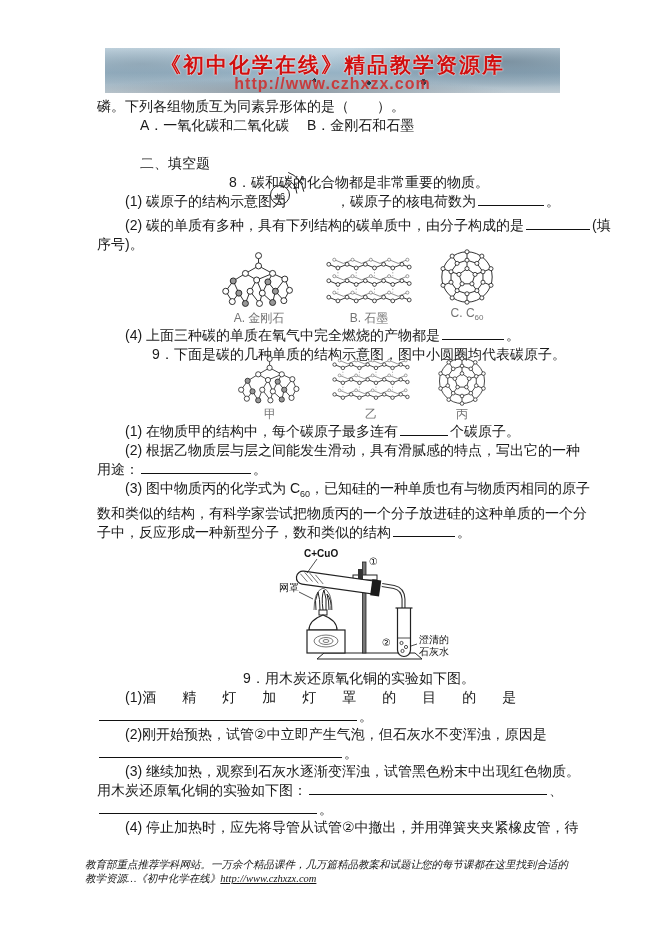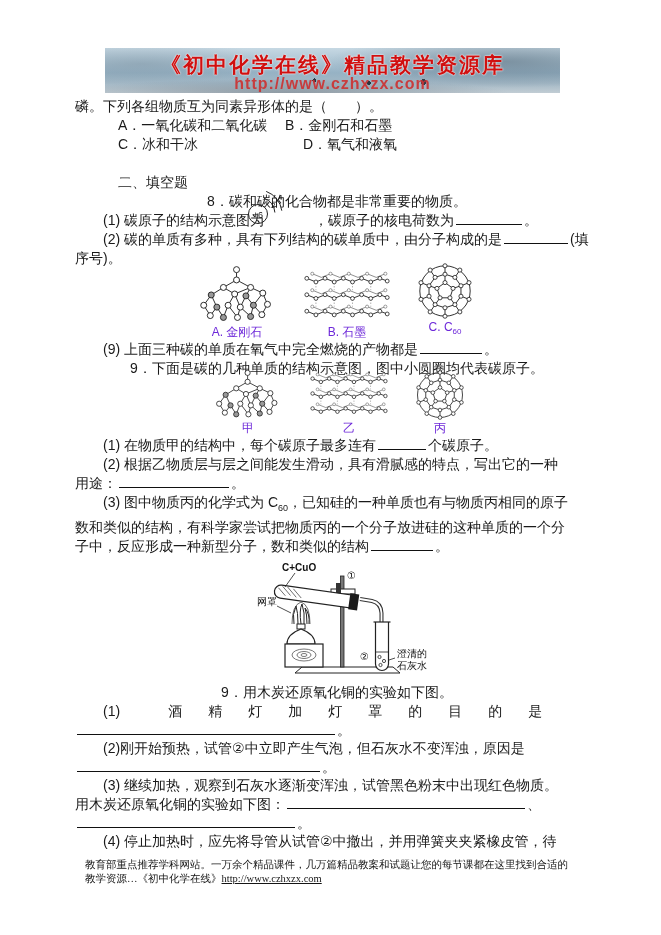--- a/index.html
+++ b/index.html
@@ -17,52 +17,52 @@
       radial-gradient(ellipse 70% 45% at 40% 100%, rgba(50,62,74,.35), transparent 70%),
       linear-gradient(180deg,#c6d8e3 0%,#adc5d4 30%,#96b2c4 55%,#a3b8c6 78%,#c2cdd4 100%);}
   .banner-title{position:absolute;left:0;right:0;top:3px;text-align:center;
     font-family:"Liberation Serif","DejaVu Serif",serif;font-weight:bold;font-size:21px;
     letter-spacing:2px;white-space:nowrap;
     text-shadow:0 0 2px rgba(255,255,255,.95),0 0 1px #fff;}
   .banner-url{position:absolute;left:0;right:0;bottom:0px;text-align:center;
     font-weight:bold;font-size:16px;letter-spacing:1px;white-space:nowrap;opacity:.92;}
 
   
-  .content{position:absolute;left:75px;top:97px;width:505px;font-size:14px;line-height:19px;}
+  .content{position:absolute;left:97px;top:97px;width:505px;font-size:14px;line-height:19px;}
   .content p{margin:0;white-space:nowrap;}
   .ind1{padding-left:19px;text-align:center;}
   .ind2{padding-left:28px;}
   .ind3{padding-left:43px;}
   .optA{display:inline-block;width:167px;}
   .optC{display:inline-block;width:185px;}
   .blank{display:inline-block;border-bottom:1px solid #111;height:13px;margin:0 2px;vertical-align:baseline;}
   .empty-line{height:19px;}
 
   
   .atom-line{position:relative;margin-top:13px;}
   .atom-gap{display:inline-block;width:50px;}
   .atom-svg{position:absolute;left:168px;top:-26px;}
 
   
   .figrow{display:flex;align-items:flex-end;}
   .figrow1{margin-left:122px;gap:26px;height:72px;margin-top:0;}
   .figrow2{margin-left:138px;gap:26px;height:62px;margin-top:-4px;}
   .figure{display:flex;flex-direction:column;align-items:center;}
-  .figcap{font-size:12px;line-height:16px;white-space:nowrap;color:#6d28d9;}
+  .figcap{font-size:12px;line-height:16px;white-space:nowrap;color:#737373;}
 
   .apparatus{margin:4px 0 0 170px;width:200px;height:118px;}
   .svgtext{font-family:"Liberation Sans","DejaVu Sans",sans-serif;fill:#111;}
 
-  .spread{letter-spacing:26px;padding-left:48px;}
+  .spread{letter-spacing:26px;}
   .uline-row{height:18px;}
 
   
   .footer{position:absolute;left:85px;top:858px;width:500px;font-size:10.5px;line-height:14px;
           color:#141414;font-family:"Liberation Serif","DejaVu Serif",serif;}
-  .footer p{margin:0;white-space:nowrap;}
+  .footer p{margin:0;white-space:nowrap;font-style:italic;}
 </style>
 </head>
 <body>
 
 <svg width="0" height="0" style="position:absolute">
   <defs>
     <g id="sym-diamond" stroke="#222" stroke-width="1" fill="none">
       <path d="M42 6 L42 17 M42 17 L28 25 M42 17 L57 25 M28 25 L15 33 M28 25 L40 32 M57 25 L40 32 M57 25 L52 34 M57 25 L70 31 M15 33 L7 44 M15 33 L21 46 M40 32 L33 44 M40 32 L46 46 M52 34 L46 46 M52 34 L60 44 M70 31 L60 44 M70 31 L75 43 M7 44 L14 55 M21 46 L14 55 M21 46 L28 57 M33 44 L28 57 M33 44 L43 57 M46 46 L43 57 M46 46 L57 56 M60 44 L57 56 M60 44 L69 54 M75 43 L69 54"></path>
       <g fill="#fff">
         <circle cx="42" cy="6" r="3.2"></circle>
@@ -170,44 +170,41 @@
     <div class="banner-url" style="color:#cc3333;">http://www.czhxzx.com</div>
   </div>
 
   <div class="content">
 
     
     <p>磷。下列各组物质互为同素异形体的是（　　）。</p>
     <p class="ind3">
       <span class="optA">A．一氧化碳和二氧化碳</span><span>B．金刚石和石墨</span>
     </p>
-    <p class="ind3">
-      <span class="optC">C．冰和干冰</span><span>D．氧气和液氧</span>
-    </p>
     <p class="empty-line"></p>
 
     
     <p class="ind3">二、填空题</p>
 
     
     <p class="ind1">8．碳和碳的化合物都是非常重要的物质。</p>
 
     <p class="ind2 atom-line">
       <span>(1) 碳原子的结构示意图为</span><span class="atom-gap"></span><span>，碳原子的核电荷数为</span><span class="blank" style="width:66px"></span><span>。</span>
       <svg class="atom-svg" width="48" height="48" viewBox="0 0 48 48">
         <circle cx="15" cy="29" r="9.5" fill="none" stroke="#222" stroke-width="1"></circle>
         <text x="15" y="32.5" font-size="9" text-anchor="middle" class="svgtext">+6</text>
         <path d="M 20.8 13 A 17 17 0 0 1 31.9 27.5" fill="none" stroke="#222" stroke-width="1"></path>
         <path d="M 23.2 6.4 A 24 24 0 0 1 38.8 25.7" fill="none" stroke="#222" stroke-width="1"></path>
         <text x="28" y="23" font-size="8" class="svgtext">2</text>
         <text x="35" y="15" font-size="8" class="svgtext">4</text>
       </svg>
     </p>
 
-    <p class="ind2" style="">
+    <p class="ind2" style="margin-top:5px">
       <span>(2) 碳的单质有多种，具有下列结构的碳单质中，由分子构成的是</span><span class="blank" style="width:64px"></span><span>(填</span>
     </p>
     <p>序号)。</p>
 
     
     <div class="figrow figrow1">
       <div class="figure">
         <svg viewBox="0 0 85 64" width="80" height="60">
             <use href="#sym-diamond"></use>
           </svg>
@@ -221,21 +218,21 @@
       </div>
       <div class="figure">
         <svg viewBox="0 0 60 60" width="56" height="56">
             <use href="#sym-c60"></use>
           </svg>
         <span class="figcap"><span>C. C</span><sub style="font-size:8px">60</sub></span>
       </div>
     </div>
 
     <p class="ind2">
-      <span>(9) 上面三种碳的单质在氧气中完全燃烧的产物都是</span><span class="blank" style="width:62px"></span><span>。</span>
+      <span>(4) 上面三种碳的单质在氧气中完全燃烧的产物都是</span><span class="blank" style="width:62px"></span><span>。</span>
     </p>
 
     
     <p class="ind1">9．下面是碳的几种单质的结构示意图，图中小圆圈均代表碳原子。</p>
 
     
     <div class="figrow figrow2">
       <div class="figure">
         <svg viewBox="0 0 85 64" width="70" height="52">
             <use href="#sym-diamond"></use>

